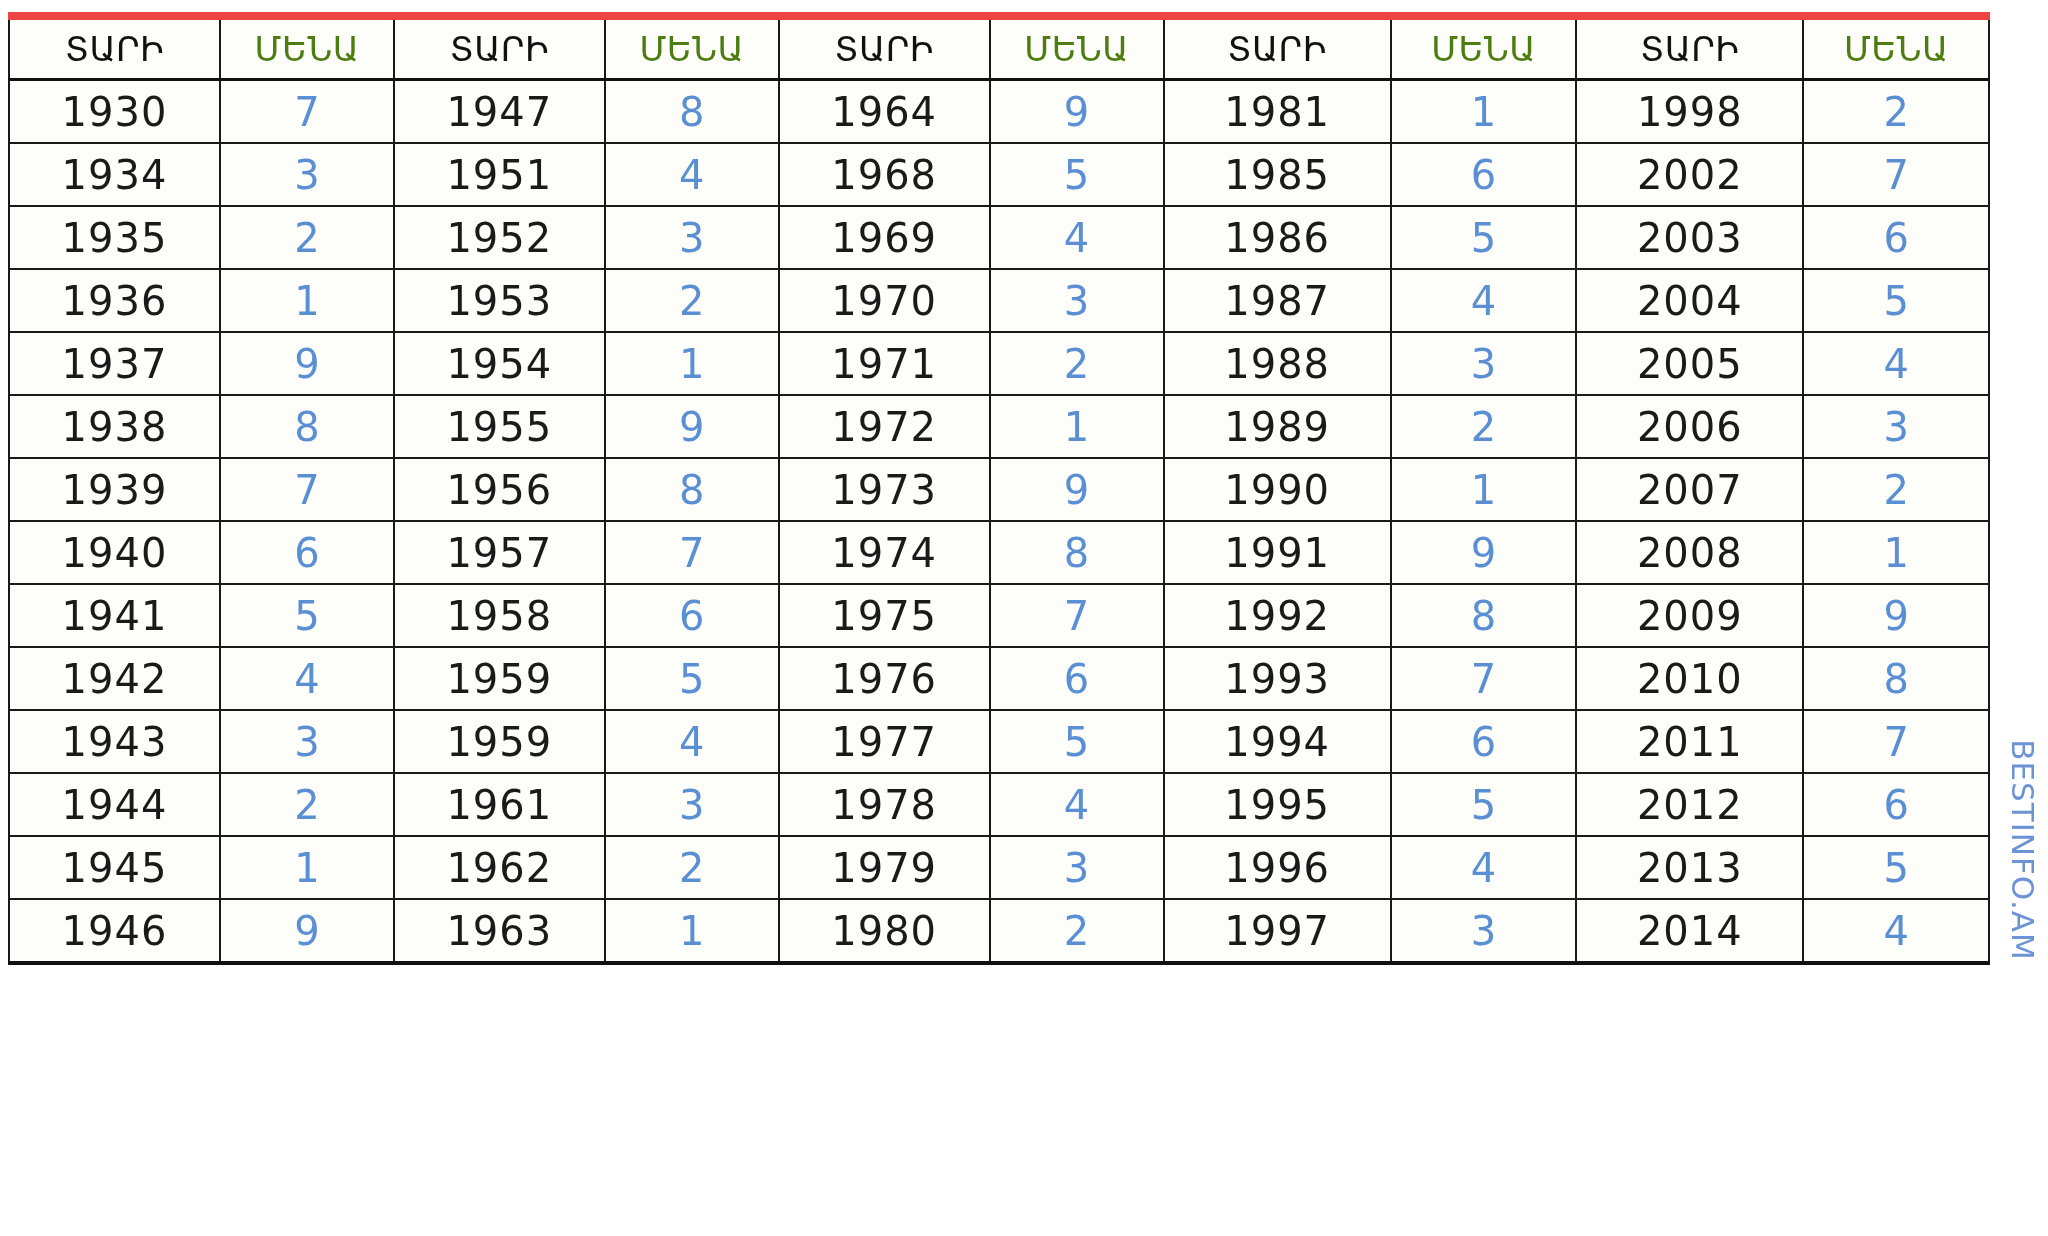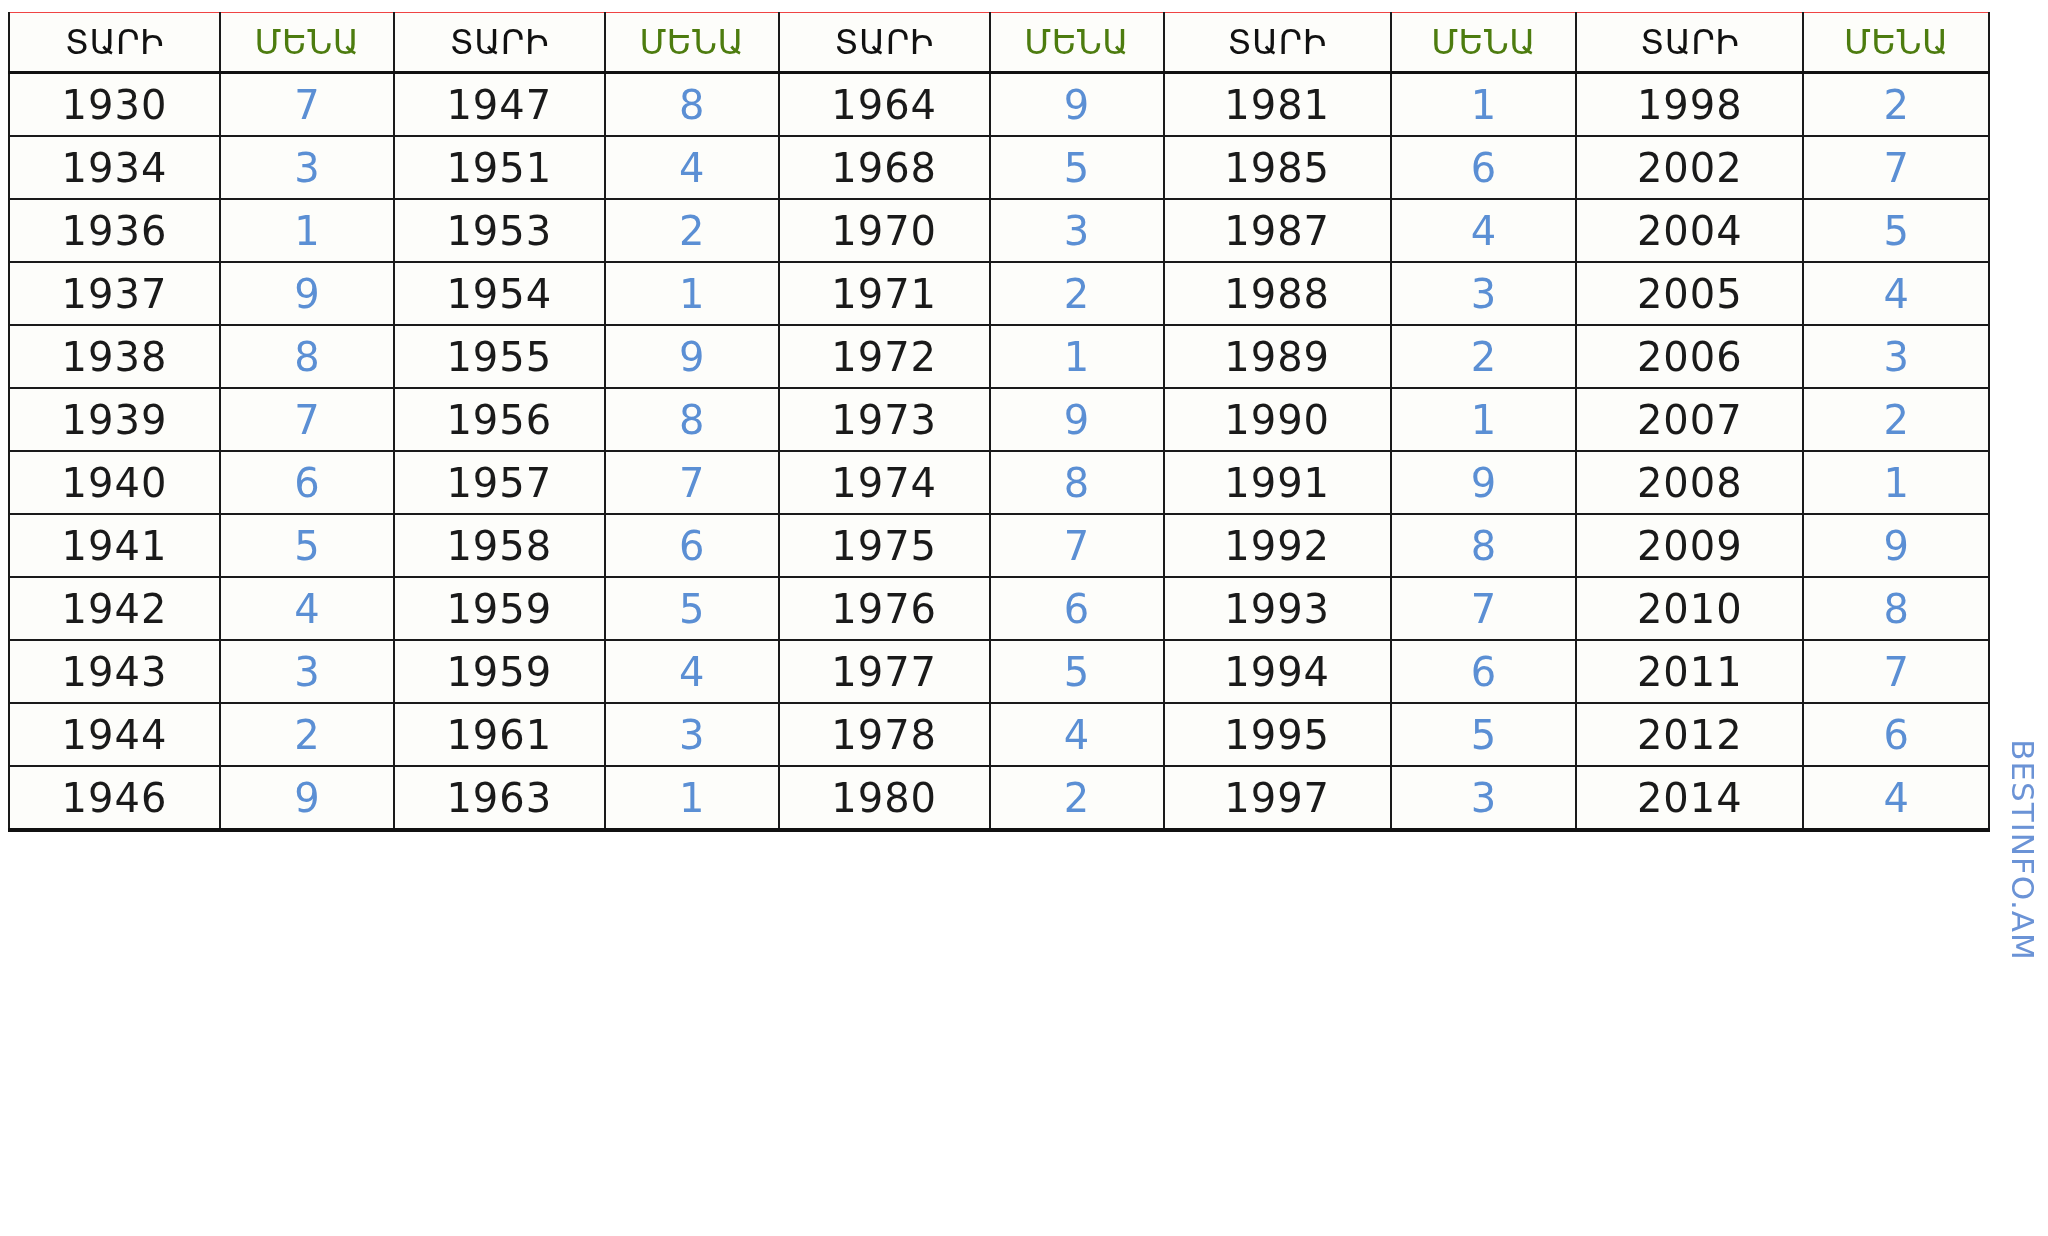--- a/index.html
+++ b/index.html
@@ -37,21 +37,21 @@
     vertical-align: middle;
     background: #fdfdfa;
   }
 
   
   tr.header-row th {
     height: 58px;
     font-size: 34px;
     font-weight: 500;
     letter-spacing: 0.5px;
-    border-top: 1px solid #ef4444;
+    border-top: 8px solid #ef4444;
     border-bottom: 3px solid #111111;
   }
   th.col-year {
     color: #111111;
   }
   th.col-value {
     color: #4d7c0f;
   }
 
   
@@ -150,20 +150,32 @@
           <td class="cell-year">1951</td>
           <td class="cell-value">4</td>
           <td class="cell-year">1968</td>
           <td class="cell-value">5</td>
           <td class="cell-year">1985</td>
           <td class="cell-value">6</td>
           <td class="cell-year">2002</td>
           <td class="cell-value">7</td>
         </tr>
         <tr class="data-row">
+          <td class="cell-year">1935</td>
+          <td class="cell-value">2</td>
+          <td class="cell-year">1952</td>
+          <td class="cell-value">3</td>
+          <td class="cell-year">1969</td>
+          <td class="cell-value">4</td>
+          <td class="cell-year">1986</td>
+          <td class="cell-value">5</td>
+          <td class="cell-year">2003</td>
+          <td class="cell-value">6</td>
+        </tr>
+        <tr class="data-row">
           <td class="cell-year">1936</td>
           <td class="cell-value">1</td>
           <td class="cell-year">1953</td>
           <td class="cell-value">2</td>
           <td class="cell-year">1970</td>
           <td class="cell-value">3</td>
           <td class="cell-year">1987</td>
           <td class="cell-value">4</td>
           <td class="cell-year">2004</td>
           <td class="cell-value">5</td>
@@ -256,20 +268,32 @@
           <td class="cell-year">1944</td>
           <td class="cell-value">2</td>
           <td class="cell-year">1961</td>
           <td class="cell-value">3</td>
           <td class="cell-year">1978</td>
           <td class="cell-value">4</td>
           <td class="cell-year">1995</td>
           <td class="cell-value">5</td>
           <td class="cell-year">2012</td>
           <td class="cell-value">6</td>
+        </tr>
+        <tr class="data-row">
+          <td class="cell-year">1945</td>
+          <td class="cell-value">1</td>
+          <td class="cell-year">1962</td>
+          <td class="cell-value">2</td>
+          <td class="cell-year">1979</td>
+          <td class="cell-value">3</td>
+          <td class="cell-year">1996</td>
+          <td class="cell-value">4</td>
+          <td class="cell-year">2013</td>
+          <td class="cell-value">5</td>
         </tr>
         <tr class="data-row">
           <td class="cell-year">1946</td>
           <td class="cell-value">9</td>
           <td class="cell-year">1963</td>
           <td class="cell-value">1</td>
           <td class="cell-year">1980</td>
           <td class="cell-value">2</td>
           <td class="cell-year">1997</td>
           <td class="cell-value">3</td>

